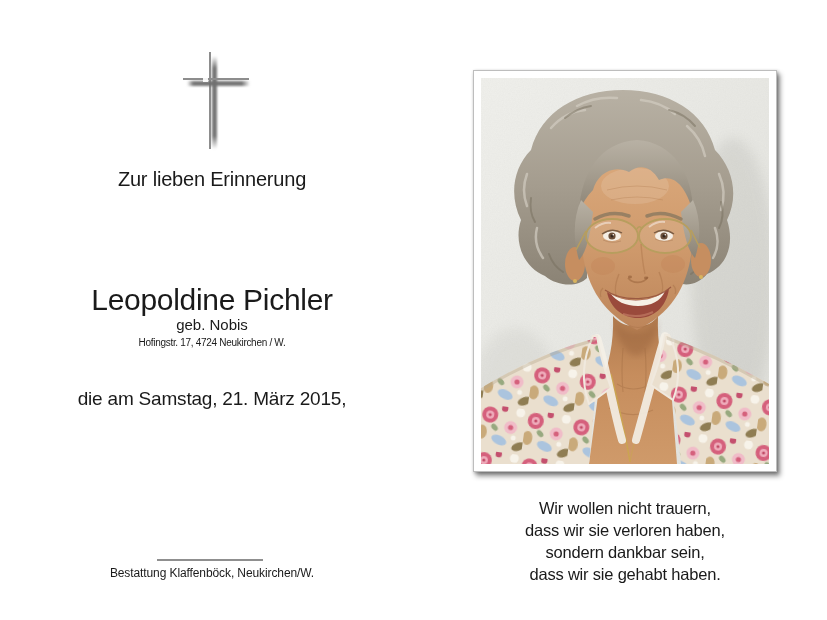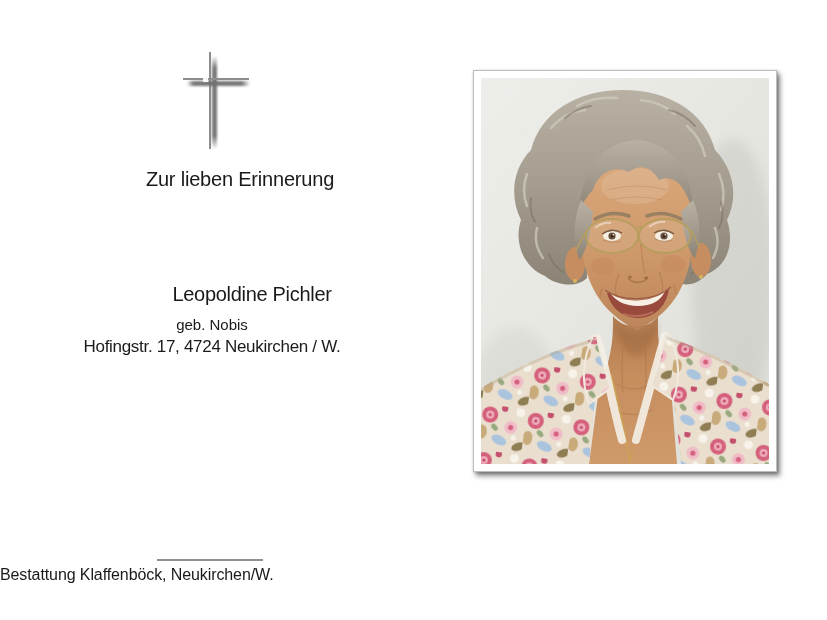--- a/index.html
+++ b/index.html
@@ -19,31 +19,31 @@
   .cv-bar{left:29px;top:4px;width:5px;height:93px;
     background:linear-gradient(180deg,rgba(112,112,112,0),rgba(112,112,112,.95) 13%,rgba(112,112,112,.95) 86%,rgba(112,112,112,0));
     filter:blur(1.1px);}
   .ch-line{left:0;top:26px;width:66px;height:2px;background:#8d8d8d;}
   .ch-bar{left:4px;top:29px;width:63px;height:5px;
     background:linear-gradient(90deg,rgba(112,112,112,0),rgba(112,112,112,.95) 10%,rgba(112,112,112,.95) 87%,rgba(112,112,112,0));
     filter:blur(1.1px);}
   .cross-notch{left:20px;top:25px;width:5px;height:5px;background:#fff;opacity:.9;}
 
   .heading{position:absolute;left:0;top:166px;width:100%;text-align:center;
-    font-size:20px;line-height:27.5px;letter-spacing:-0.2px;padding-left:28px;}
+    font-size:20px;line-height:27.5px;letter-spacing:-0.2px;}
   .name{position:absolute;left:0;top:283px;width:100%;text-align:center;
-    font-size:20px;letter-spacing:-0.3px;padding-left:40px;}
+    font-size:30px;letter-spacing:-0.3px;}
   .birthname{position:absolute;left:0;top:316px;width:100%;text-align:center;font-size:15px;}
   .address{position:absolute;left:0;top:337px;width:100%;text-align:center;
-    font-size:17px;letter-spacing:-0.3px;}
+    font-size:10px;letter-spacing:-0.3px;}
   .death{position:absolute;left:0;top:387px;width:100%;text-align:center;
     font-size:19px;line-height:24px;letter-spacing:-0.2px;}
   .divider{position:absolute;left:157px;top:559px;width:106px;height:2px;background:#8f8f8f;}
-  .funeral{position:absolute;left:0;top:566px;width:100%;text-align:left;
-    font-size:16px;letter-spacing:-0.1px;}
+  .funeral{position:absolute;left:0;top:566px;width:100%;text-align:center;
+    font-size:12px;letter-spacing:-0.1px;}
 
   
   .photo-frame{
     position:absolute;left:473px;top:70px;width:304px;height:402px;
     background:#fff;border:1px solid #bdbdbd;box-sizing:border-box;padding:7px;
     box-shadow:3px 4px 5px rgba(0,0,0,0.45), 1px 1px 3px rgba(0,0,0,0.25);
   }
   .photo-frame svg{display:block;width:288px;height:386px;}
 
   
@@ -67,20 +67,21 @@
 
     <div class="heading">
       <div>Zur lieben Erinnerung</div>
     </div>
 
     <div class="name">Leopoldine Pichler</div>
     <div class="birthname">geb. Nobis</div>
     <div class="address">Hofingstr. 17, 4724 Neukirchen / W.</div>
 
     <div class="death">
+      <div>die am Samstag, 21. März 2015,</div>
     </div>
 
     <div class="divider"></div>
     <div class="funeral">Bestattung Klaffenböck, Neukirchen/W.</div>
   </div>
 
   <div class="photo-frame">
     <svg viewBox="0 0 288 386" xmlns="http://www.w3.org/2000/svg" role="img" aria-label="Portrait einer älteren Dame mit grauen Locken, Brille und geblümter Bluse">
       <defs>
         <linearGradient id="wallG" x1="0" y1="0" x2="1" y2="1">
@@ -233,14 +234,20 @@
       <path d="M288,386 L288,306 C254,286 214,268 184,258 C188,292 196,340 200,386 Z" fill="url(#floral)"></path>
       <path d="M116,260 C124,284 132,330 141,362" stroke="#f4efe7" stroke-width="8" fill="none" opacity="0.9" stroke-linecap="round"></path>
       <path d="M184,258 C176,284 164,330 155,362" stroke="#f4efe7" stroke-width="8" fill="none" opacity="0.9" stroke-linecap="round"></path>
       <path d="M112,258 C102,280 100,304 108,326 L130,310 C123,290 118,272 116,258 Z" fill="url(#floral)" stroke="#f0e9de" stroke-width="2"></path>
       <path d="M188,257 C198,278 200,301 192,322 L170,307 C177,288 182,271 184,257 Z" fill="url(#floral)" stroke="#f0e9de" stroke-width="2"></path>
       <path d="M0,312 C36,290 76,272 114,262" stroke="#b7a88e" stroke-width="3" opacity="0.4" fill="none"></path>
       <path d="M288,308 C254,288 214,270 186,260" stroke="#b7a88e" stroke-width="3" opacity="0.4" fill="none"></path>
     </svg>
   </div>
 
+  <div class="quote">
+    <div>Wir wollen nicht trauern,</div>
+    <div>dass wir sie verloren haben,</div>
+    <div>sondern dankbar sein,</div>
+    <div>dass wir sie gehabt haben.</div>
+  </div>
 
 </div>
 
 </body></html>

